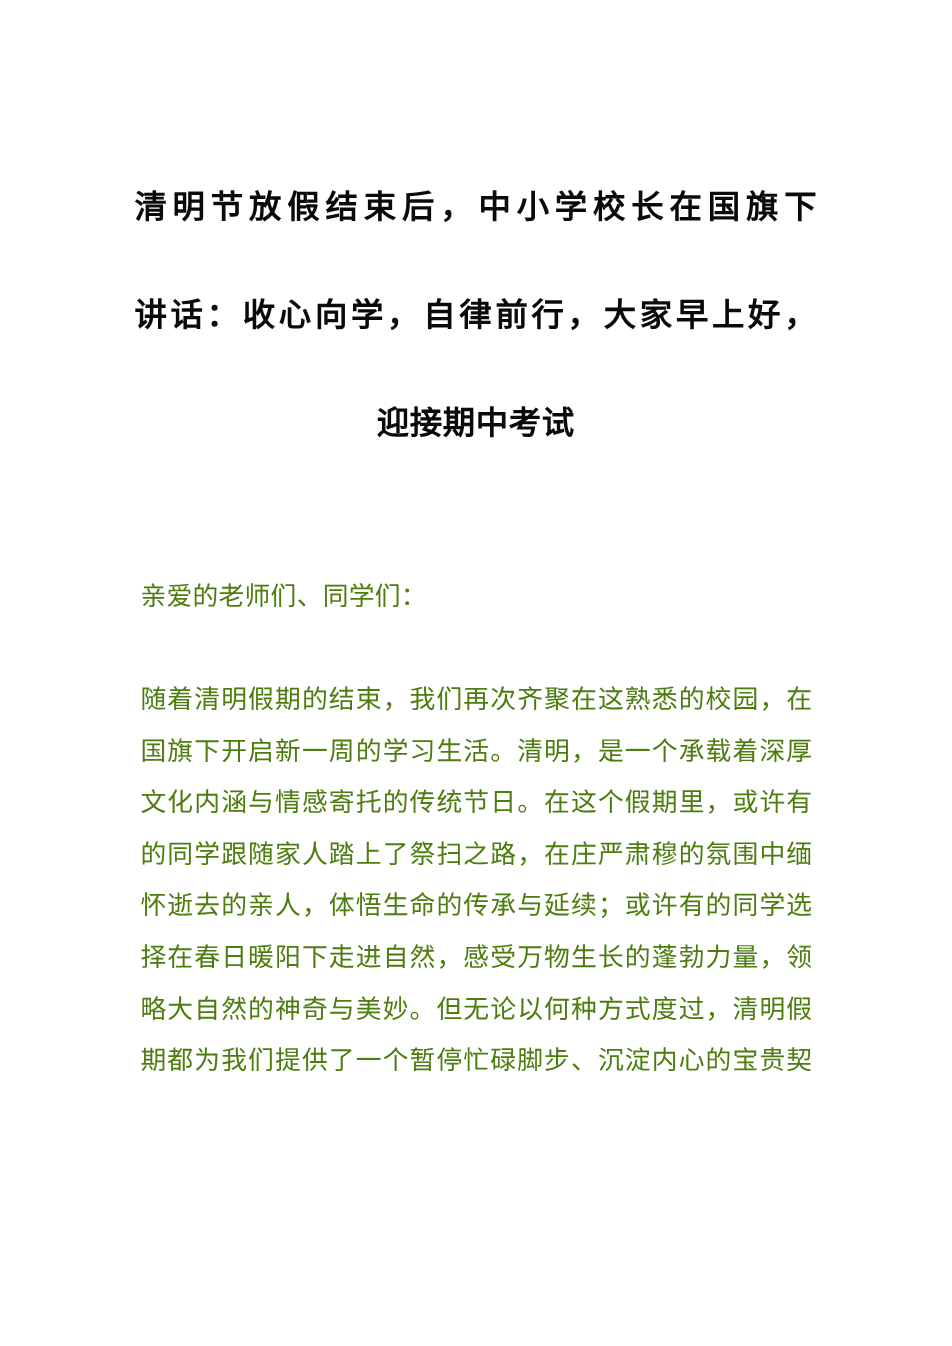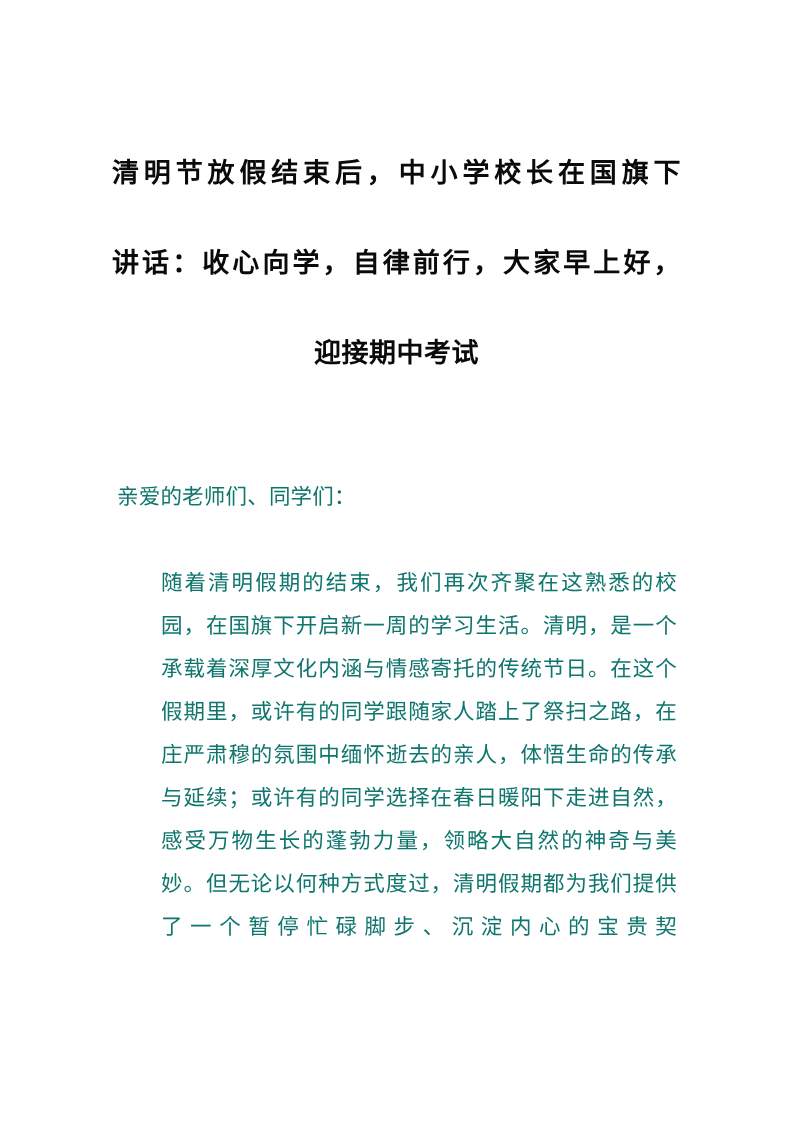--- a/index.html
+++ b/index.html
@@ -53,35 +53,34 @@
   }
 
   
   .body-block {
     position: absolute;
     left: 117px;
     top: 476px;
     width: 560px;
     font-size: 21.5px;
     line-height: 43px;
-    color: #0f766e;
+    color: #4d7c0f;
     letter-spacing: 0.2px;
   }
   .para {
     margin: 0 0 43px 0;
     text-align: justify;
     text-justify: inter-ideograph;
   }
   .para:last-child {
     margin-bottom: 0;
   }
   .para.flow {
     text-align: justify;
     text-align-last: justify;
-    margin-left: 44px;
   }
 </style>
 </head>
 <body>
 
 <div class="page">
 
   <div class="doc-title">
     <span class="tline l1">清明节放假结束后，中小学校长在国旗下</span>
     <span class="tline l2">讲话：收心向学，自律前行，大家早上好，</span>

